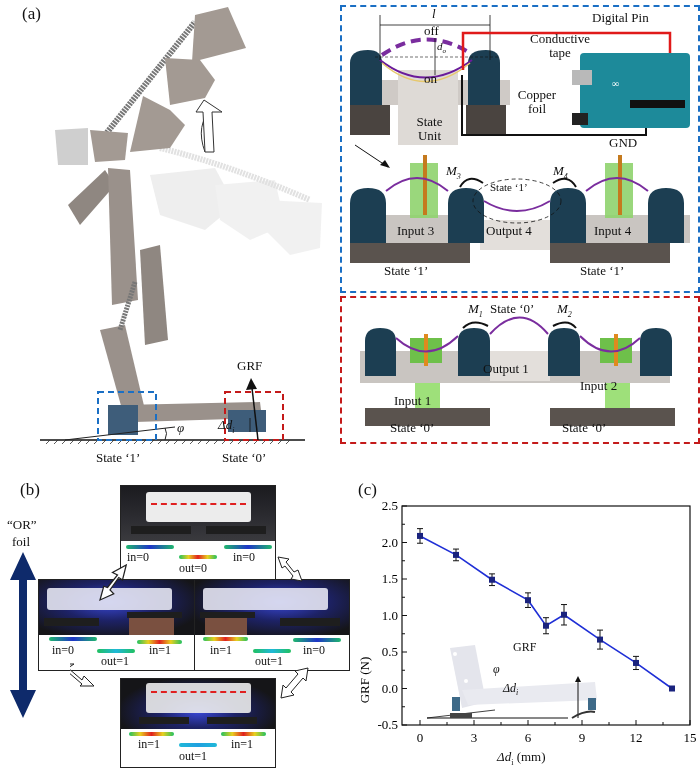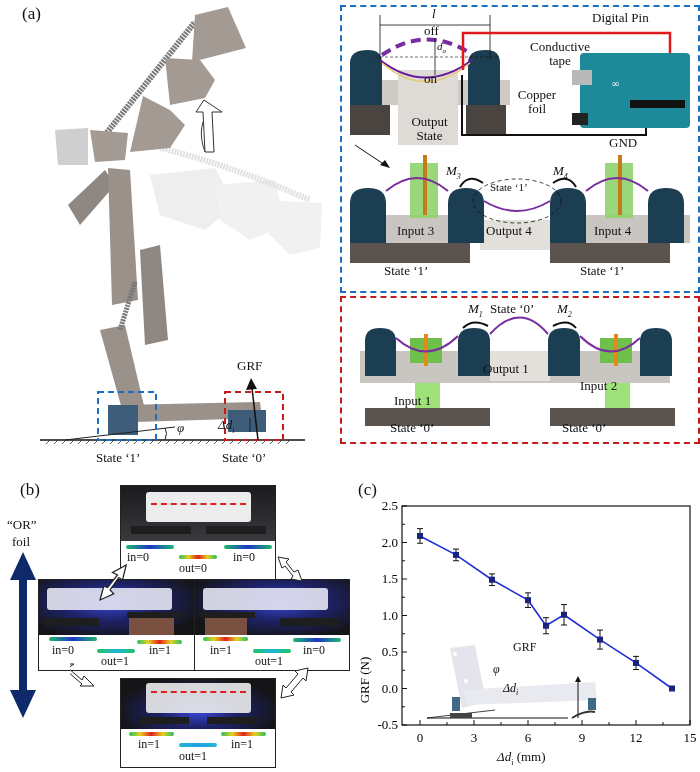--- a/index.html
+++ b/index.html
@@ -147,25 +147,25 @@
   <ellipse cx="177" cy="196" rx="44" ry="22" fill="none" stroke="#111" stroke-width="0.8" stroke-dasharray="4,3"></ellipse>
   <path d="M120,182 Q128,168 143,178" stroke="#111" stroke-width="2" fill="none"></path>
   <path d="M213,178 Q228,168 236,182" stroke="#111" stroke-width="2" fill="none"></path>
   <line x1="15" y1="140" x2="48" y2="162" stroke="#111" stroke-width="1"></line>
   <polygon points="50,163 40,160 45,155" fill="#111"></polygon>
 </svg>
 <div class="abs txt" style="left:432px;top:6px;font-style:italic;">l</div>
 <div class="abs txt" style="left:424px;top:23px;">off</div>
 <div class="abs small" style="left:437px;top:40px;font-style:italic;"><span>d</span><sub style="font-size:7px;">o</sub></div>
 <div class="abs txt" style="left:424px;top:71px;">on</div>
-<div class="abs txt" style="left:520px;top:32px;width:80px;line-height:14px;white-space:normal;text-align:center;margin-top:8px;">Conductive tape</div>
+<div class="abs txt" style="left:520px;top:32px;width:80px;line-height:14px;white-space:normal;text-align:center;">Conductive tape</div>
 <div class="abs txt" style="left:512px;top:88px;width:50px;line-height:14px;white-space:normal;text-align:center;">Copper foil</div>
 <div class="abs txt" style="left:592px;top:10px;">Digital Pin</div>
 <div class="abs txt" style="left:609px;top:135px;">GND</div>
-<div class="abs txt" style="left:407px;top:115px;width:45px;line-height:14px;white-space:normal;text-align:center;">Output State</div>
+<div class="abs txt" style="left:407px;top:115px;width:45px;line-height:14px;white-space:normal;text-align:center;">State Unit</div>
 <div class="abs txt" style="left:446px;top:163px;font-style:italic;"><span>M</span><sub style="font-size:8px;">3</sub></div>
 <div class="abs txt" style="left:553px;top:163px;font-style:italic;"><span>M</span><sub style="font-size:8px;">4</sub></div>
 <div class="abs small" style="left:490px;top:181px;">State ‘1’</div>
 <div class="abs txt" style="left:397px;top:223px;">Input 3</div>
 <div class="abs txt" style="left:486px;top:223px;">Output 4</div>
 <div class="abs txt" style="left:594px;top:223px;">Input 4</div>
 <div class="abs txt" style="left:384px;top:263px;">State ‘1’</div>
 <div class="abs txt" style="left:580px;top:263px;">State ‘1’</div>
 
 <div class="panel-box" style="left:340px;top:296px;width:356px;height:144px;border:2.5px dashed #c41a1a;"></div>

